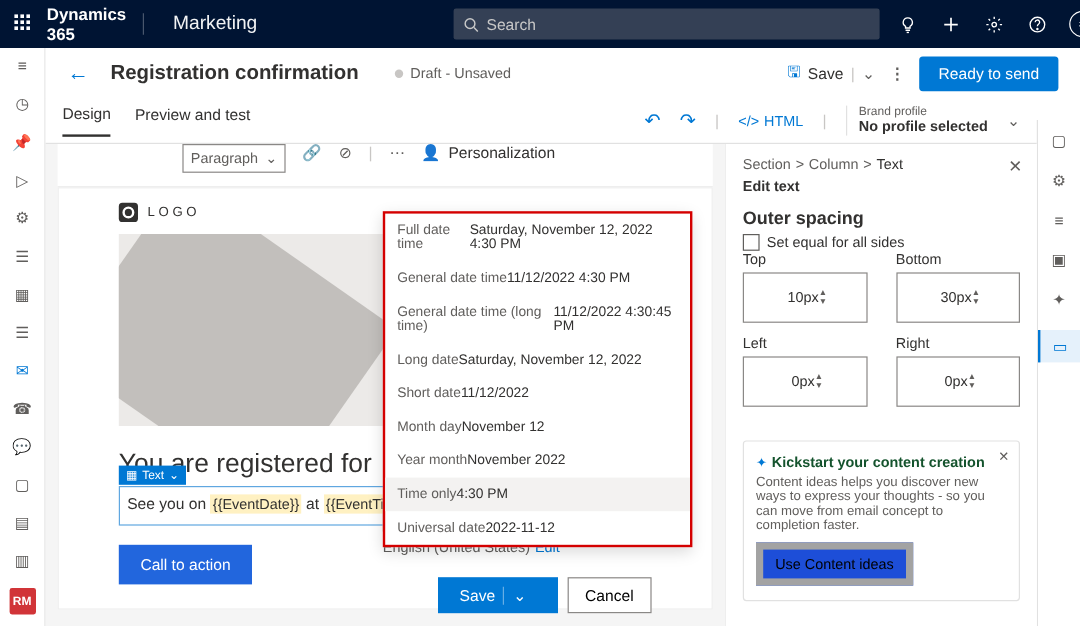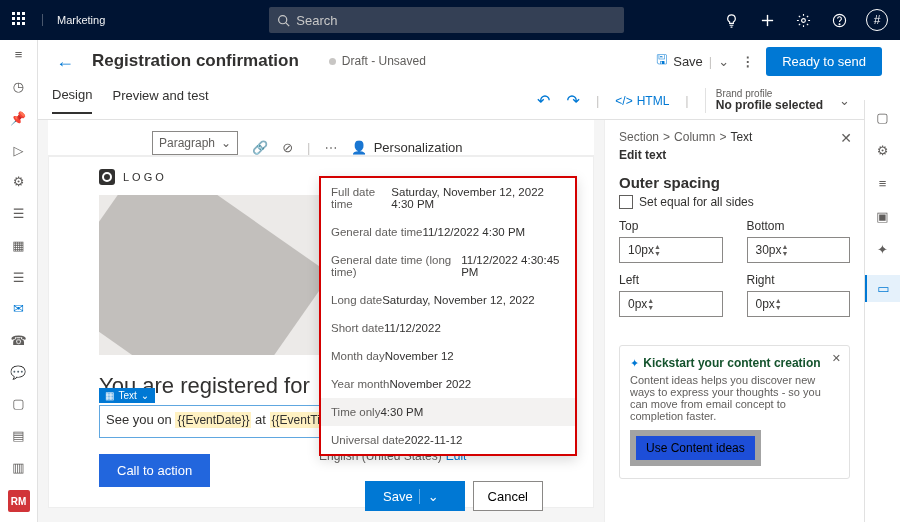--- a/index.html
+++ b/index.html
@@ -1,21 +1,21 @@
 <!DOCTYPE html>
 <html><head>
 <meta charset="utf-8">
 <style>
 *{box-sizing:border-box;margin:0;padding:0;font-family:"Segoe UI",Arial,sans-serif}
 body{background:#fff;width:900px;height:522px;overflow:hidden;position:relative;font-size:13px;color:#323130}
 .topbar{height:40px;background:#001433;display:flex;align-items:center;color:#fff;padding:0 12px;gap:14px}
 .waffle{width:16px;height:16px;display:grid;grid-template-columns:repeat(3,3px);grid-template-rows:repeat(3,3px);gap:2px}
 .waffle span{background:#fff}
 .brand{font-weight:600;font-size:14px}
-.module{font-size:11px;opacity:.95;border-left:1px solid rgba(255,255,255,.3);padding-left:14px}
+.module{font-size:16px;opacity:.95;border-left:1px solid rgba(255,255,255,.3);padding-left:24px}
 .search{flex:0 0 355px;margin-left:150px;height:26px;background:#344055;border-radius:2px;display:flex;align-items:center;padding:0 8px;color:#c8c8c8}
 .search svg{margin-right:6px}
 .topright{margin-left:auto;display:flex;align-items:center;gap:18px}
 .icbtn{width:18px;height:18px;display:flex;align-items:center;justify-content:center;color:#fff}
 .avatar{width:22px;height:22px;border-radius:50%;border:1px solid #fff;display:flex;align-items:center;justify-content:center;font-size:12px}
 .leftrail{position:absolute;left:0;top:40px;bottom:0;width:38px;border-right:1px solid #e1e1e1;display:flex;flex-direction:column;align-items:center;padding-top:6px;gap:14px;color:#605e5c;background:#fff}
 .leftrail .ritem{width:18px;height:18px;display:flex;align-items:center;justify-content:center}
 .leftrail .active{color:#0078d4}
 .leftrail .rmavatar{margin-top:auto;margin-bottom:10px;width:22px;height:22px;background:#d13438;color:#fff;font-size:10px;display:flex;align-items:center;justify-content:center;border-radius:2px;font-weight:600}
 .rightrail{position:absolute;right:0;top:100px;bottom:0;width:36px;border-left:1px solid #e1e1e1;display:flex;flex-direction:column;align-items:center;padding-top:10px;gap:18px;color:#605e5c;background:#fff}
@@ -35,46 +35,46 @@
 .tab{font-size:13px;padding-bottom:10px;color:#323130}
 .tab.active{border-bottom:2px solid #323130;font-weight:400}
 .tabright{margin-left:auto;display:flex;align-items:center;gap:16px;color:#605e5c}
 .undoredo{color:#0078d4;font-size:16px}
 .htmlbtn{color:#0078d4;font-size:12px;display:flex;align-items:center;gap:4px}
 .brandprof{font-size:10px;line-height:1.1;color:#605e5c;border-left:1px solid #e1e1e1;padding-left:10px}
 .brandprof b{font-size:12px;color:#323130;font-weight:600}
 .chev{color:#605e5c}
 .main{position:absolute;left:38px;right:36px;top:120px;bottom:0;background:#f5f5f5;display:flex}
 .canvaswrap{flex:1;padding:0 10px;position:relative;overflow:hidden}
-.toolbar{height:36px;background:#fff;border-bottom:1px solid #eee;display:flex;align-items:flex-end;padding:0 104px 0 104px;gap:14px;color:#605e5c}
+.toolbar{height:36px;background:#fff;border-bottom:1px solid #eee;display:flex;align-items:flex-start;padding:0 104px 0 104px;gap:14px;color:#605e5c}
 .parasel{border:1px solid #8a8886;height:24px;width:86px;display:flex;align-items:center;justify-content:space-between;padding:0 6px;font-size:12px;color:#605e5c}
 .persbtn{display:flex;align-items:center;gap:6px;font-size:13px;color:#323130}
 .canvas{background:#fff;margin-top:0;padding:12px 50px 20px;border:1px solid #eee}
 .logo{display:flex;align-items:center;gap:8px;letter-spacing:3px;font-size:11px;color:#323130;margin-bottom:10px}
 .logoic{width:16px;height:16px;background:#323130;border-radius:3px;position:relative}
 .logoic:after{content:"";position:absolute;inset:3px;border:2px solid #fff;border-radius:50%}
 .imgph{height:160px;background:#eceae8;position:relative;overflow:hidden;margin-bottom:18px}
 .imgph:before{content:"";position:absolute;left:-20px;bottom:-20px;width:220px;height:180px;background:#c2bfbc;transform:rotate(35deg)}
 .headline{font-size:22px;margin-bottom:6px}
 .txtblock{border:1px solid #60a7e0;padding:6px 6px 10px;position:relative;margin-bottom:10px}
 .txttag{position:absolute;top:-18px;left:-1px;background:#0078d4;color:#fff;font-size:10px;padding:2px 6px;display:flex;align-items:center;gap:4px}
 .token{background:#fff1c2;padding:1px 2px;font-size:12px}
 .cta{display:inline-block;background:#2266dd;color:#fff;padding:9px 18px;font-size:13px;margin-top:6px}
 .side{width:260px;background:#fff;border-left:1px solid #eee;padding:10px 14px;position:relative}
 .crumbs{font-size:12px;color:#605e5c;display:flex;gap:4px;margin-bottom:4px}
 .crumbs .cur{color:#323130}
 .sideclose{position:absolute;right:12px;top:10px;color:#605e5c;font-size:14px}
 .sidetitle{font-size:12px;font-weight:600;margin-bottom:12px}
 .sect{font-size:15px;font-weight:600;margin-bottom:4px}
-.cb{display:flex;align-items:center;gap:6px;font-size:12px;margin-bottom:10px;color:#323130}
+.cb{display:flex;align-items:center;gap:6px;font-size:12px;color:#323130}
 .cb .box{width:14px;height:14px;border:1px solid #605e5c}
 .sprow{display:flex;gap:24px;margin-bottom:10px}
 .spcol{flex:1}
 .splab{font-size:12px;margin-bottom:4px}
-.spin{border:1px solid #8a8886;height:26px;display:flex;align-items:center;justify-content:flex-start;padding:0 4px 0 8px;font-size:12px}
+.spin{border:1px solid #8a8886;height:42px;display:flex;align-items:center;justify-content:center;padding:0 4px 0 8px;font-size:12px}
 .steppers{display:flex;flex-direction:column;font-size:7px;color:#605e5c;line-height:1}
 .tip{border:1px solid #e1e1e1;border-radius:3px;padding:10px 10px 12px;margin-top:28px;position:relative;font-size:11px;color:#605e5c}
 .tip b{color:#14532d;font-size:12px}
 .tip .star{color:#0078d4;margin-right:4px}
 .tip .x{position:absolute;right:8px;top:6px;color:#605e5c}
 .tipbtn{margin-top:8px;border:6px solid #a3a3a3;background:#1d4ed8;padding:5px 10px;font-size:12px}
 
 .popup{position:absolute;left:319px;top:176px;width:258px;background:#fff;border:2px solid #d40000;z-index:50;box-shadow:0 4px 12px rgba(0,0,0,.15)}
 .popup .row{display:flex;padding:8px 10px;font-size:11.5px;color:#323130}
 .popup .row:hover,.popup .row.hl{background:#f3f2f1}
@@ -97,20 +97,21 @@
       <span></span>
       <span></span>
       <span></span>
       <span></span>
       <span></span>
       <span></span>
       <span></span>
       <span></span>
       <span></span>
     </div>
+  <div class="brand">Dynamics 365</div>
   <div class="module">Marketing</div>
   <div class="search">
     <svg width="13" height="13" viewBox="0 0 16 16" fill="none" stroke="#c8c8c8" stroke-width="1.5">
         <circle cx="7" cy="7" r="5"></circle>
         <line x1="11" y1="11" x2="15" y2="15"></line>
       </svg>
     <span>Search</span>
   </div>
   <div class="topright">
     <div class="icbtn">

